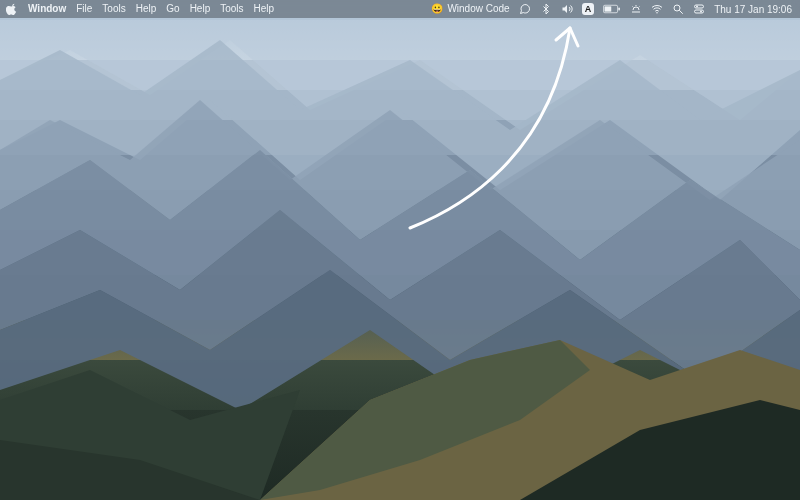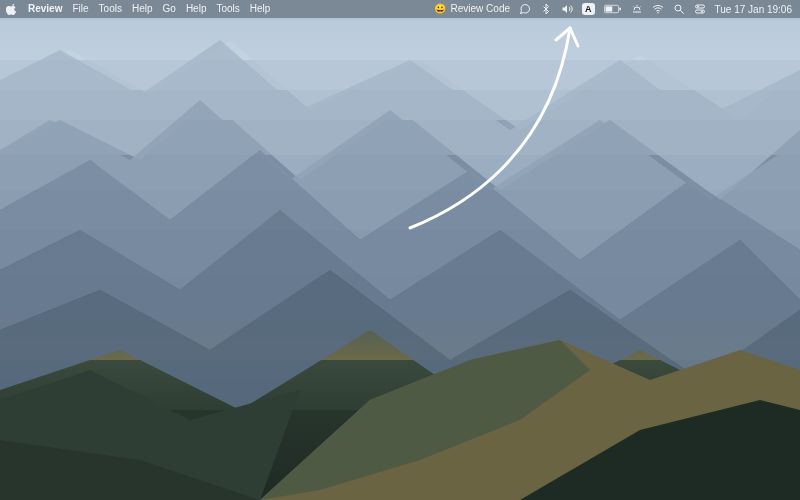--- a/index.html
+++ b/index.html
@@ -84,34 +84,34 @@
     </svg>
   </div>
 
   <div class="menu-bar">
     <div class="menu-left">
       <span class="status-icon">
         <svg viewBox="0 0 24 24">
             <path fill="#eef2f6" d="M16.7 1.6c0 1.1-.4 2.1-1.1 2.9-.8.9-2 1.6-3.1 1.5-.1-1.1.4-2.2 1.1-2.9.8-.9 2.1-1.5 3.1-1.5zM20.3 17.4c-.6 1.3-.9 1.9-1.6 3-1 1.6-2.5 3.6-4.3 3.6-1.6 0-2-1-4.1-1-2.1 0-2.6 1-4.1 1-1.8 0-3.2-1.8-4.2-3.4C-.6 16.6-.9 11.5 1 8.7c1.1-1.6 2.9-2.6 4.7-2.6 1.8 0 3 1 4.5 1 1.4 0 2.3-1 4.5-1 1.6 0 3.3.9 4.5 2.4-3.9 2.1-3.3 7.7 1.1 8.9z"></path>
           </svg>
       </span>
-      <span class="menu-item app-name">Review</span>
+      <span class="menu-item app-name">Window</span>
       <span class="menu-item">File</span>
       <span class="menu-item">Tools</span>
       <span class="menu-item">Help</span>
       <span class="menu-item">Go</span>
       <span class="menu-item">Help</span>
       <span class="menu-item">Tools</span>
       <span class="menu-item">Help</span>
     </div>
 
     <div class="menu-right">
       <span class="review-pill">
         <span class="review-emoji">😀</span>
-        <span>Review Code</span>
+        <span>Window Code</span>
       </span>
       <span class="status-icon">
         <svg viewBox="0 0 24 24">
             <path fill="none" stroke="#eef2f6" stroke-width="2" d="M21 11.5a8.38 8.38 0 0 1-8.5 8.5 9 9 0 0 1-4-.9L3 21l1.9-5.6A8.5 8.5 0 1 1 21 11.5z"></path>
           </svg>
       </span>
       <span class="status-icon">
         <svg viewBox="0 0 24 24">
             <path fill="none" stroke="#eef2f6" stroke-width="2" stroke-linejoin="round" d="M7 7l10 10-5 5V2l5 5L7 17"></path>
           </svg>
@@ -148,17 +148,17 @@
           </svg>
       </span>
       <span class="status-icon">
         <svg viewBox="0 0 24 24">
             <rect x="3" y="4" width="18" height="6" rx="3" fill="none" stroke="#eef2f6" stroke-width="2"></rect>
             <circle cx="8" cy="7" r="2" fill="#eef2f6"></circle>
             <rect x="3" y="14" width="18" height="6" rx="3" fill="none" stroke="#eef2f6" stroke-width="2"></rect>
             <circle cx="16" cy="17" r="2" fill="#eef2f6"></circle>
           </svg>
       </span>
-      <span class="clock">Tue 17 Jan  19:06</span>
+      <span class="clock">Thu 17 Jan  19:06</span>
     </div>
   </div>
 
 </div>
 
 </body></html>

